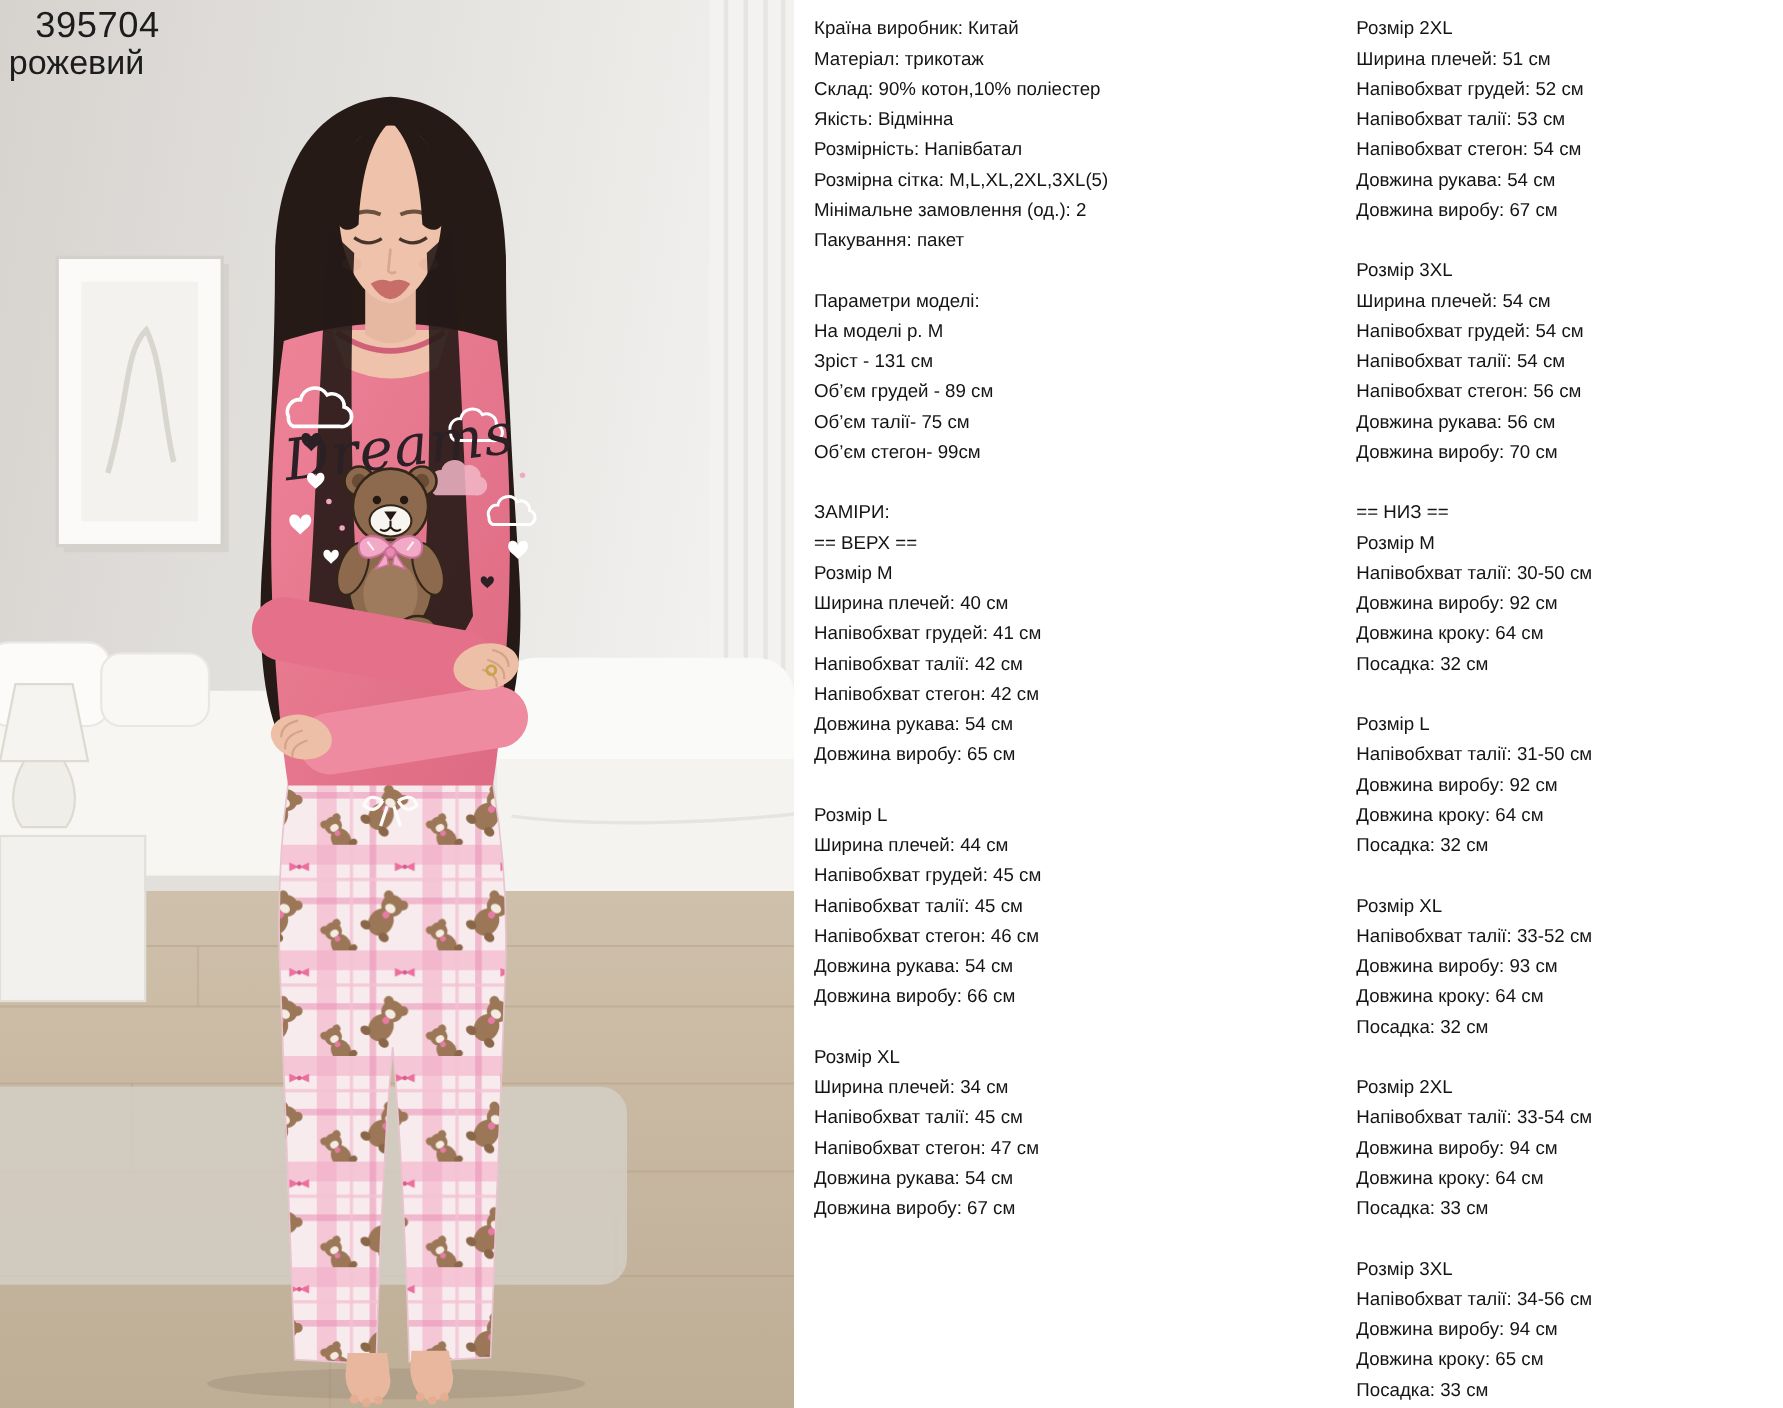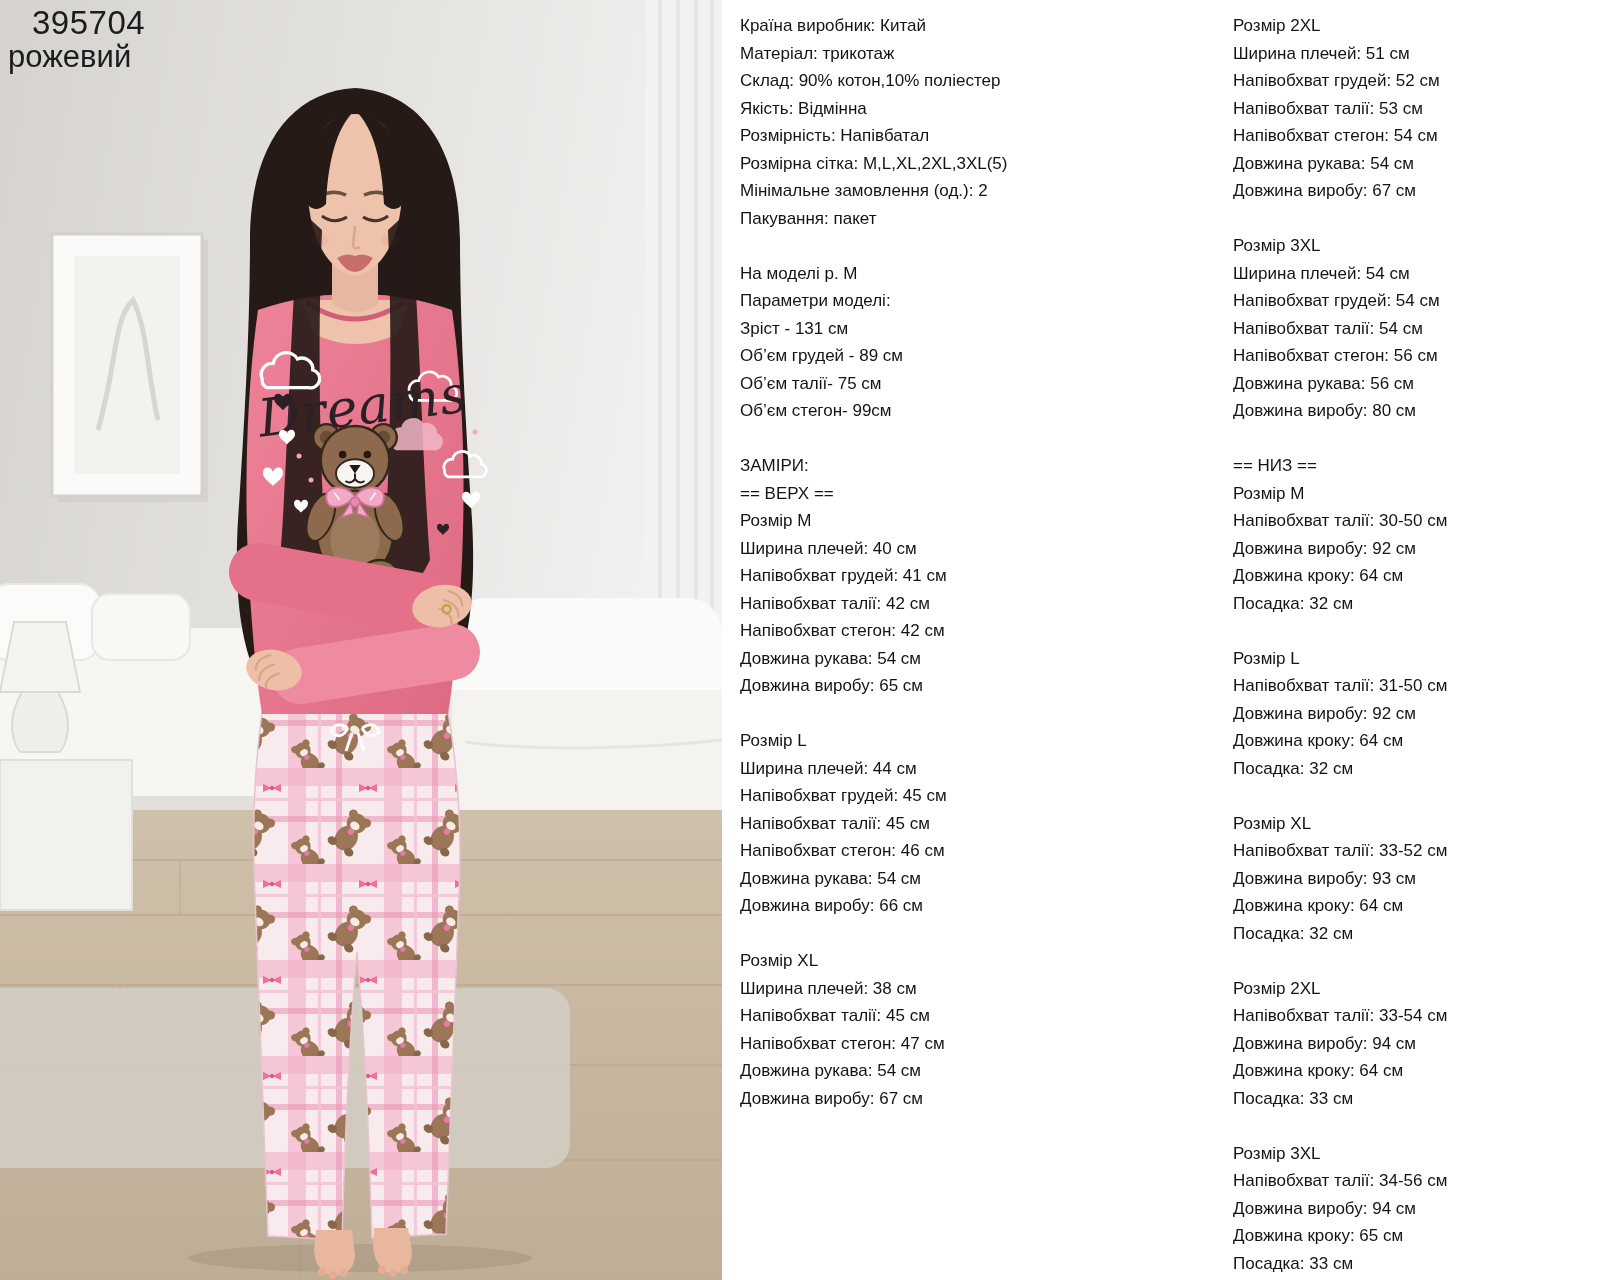--- a/index.html
+++ b/index.html
@@ -236,22 +236,22 @@
     <div class="ln">Країна виробник: Китай</div>
     <div class="ln">Матеріал: трикотаж</div>
     <div class="ln">Склад: 90% котон,10% поліестер</div>
     <div class="ln">Якість: Відмінна</div>
     <div class="ln">Розмірність: Напівбатал</div>
     <div class="ln">Розмірна сітка: M,L,XL,2XL,3XL(5)</div>
     <div class="ln">Мінімальне замовлення (од.): 2</div>
     <div class="ln">Пакування: пакет</div>
   </div>
   <div class="sec">
+    <div class="ln">Параметри моделі:</div>
     <div class="ln">На моделі р. M</div>
-    <div class="ln">Параметри моделі:</div>
     <div class="ln">Зріст - 131 см</div>
     <div class="ln">Об’єм грудей - 89 см</div>
     <div class="ln">Об’єм талії- 75 см</div>
     <div class="ln">Об’єм стегон- 99см</div>
   </div>
   <div class="sec">
     <div class="ln">ЗАМІРИ:</div>
     <div class="ln">== ВЕРХ ==</div>
     <div class="ln">Розмір M</div>
     <div class="ln">Ширина плечей: 40 см</div>
@@ -265,21 +265,21 @@
     <div class="ln">Розмір L</div>
     <div class="ln">Ширина плечей: 44 см</div>
     <div class="ln">Напівобхват грудей: 45 см</div>
     <div class="ln">Напівобхват талії: 45 см</div>
     <div class="ln">Напівобхват стегон: 46 см</div>
     <div class="ln">Довжина рукава: 54 см</div>
     <div class="ln">Довжина виробу: 66 см</div>
   </div>
   <div class="sec">
     <div class="ln">Розмір XL</div>
-    <div class="ln">Ширина плечей: 38 см</div>
+    <div class="ln">Ширина плечей: 34 см</div>
     <div class="ln">Напівобхват талії: 45 см</div>
     <div class="ln">Напівобхват стегон: 47 см</div>
     <div class="ln">Довжина рукава: 54 см</div>
     <div class="ln">Довжина виробу: 67 см</div>
   </div>
 </div>
 
 <div class="col" id="col2">
   <div class="sec">
     <div class="ln">Розмір 2XL</div>
@@ -290,21 +290,21 @@
     <div class="ln">Довжина рукава: 54 см</div>
     <div class="ln">Довжина виробу: 67 см</div>
   </div>
   <div class="sec">
     <div class="ln">Розмір 3XL</div>
     <div class="ln">Ширина плечей: 54 см</div>
     <div class="ln">Напівобхват грудей: 54 см</div>
     <div class="ln">Напівобхват талії: 54 см</div>
     <div class="ln">Напівобхват стегон: 56 см</div>
     <div class="ln">Довжина рукава: 56 см</div>
-    <div class="ln">Довжина виробу: 80 см</div>
+    <div class="ln">Довжина виробу: 70 см</div>
   </div>
   <div class="sec">
     <div class="ln">== НИЗ ==</div>
     <div class="ln">Розмір M</div>
     <div class="ln">Напівобхват талії: 30-50 см</div>
     <div class="ln">Довжина виробу: 92 см</div>
     <div class="ln">Довжина кроку: 64 см</div>
     <div class="ln">Посадка: 32 см</div>
   </div>
   <div class="sec">

